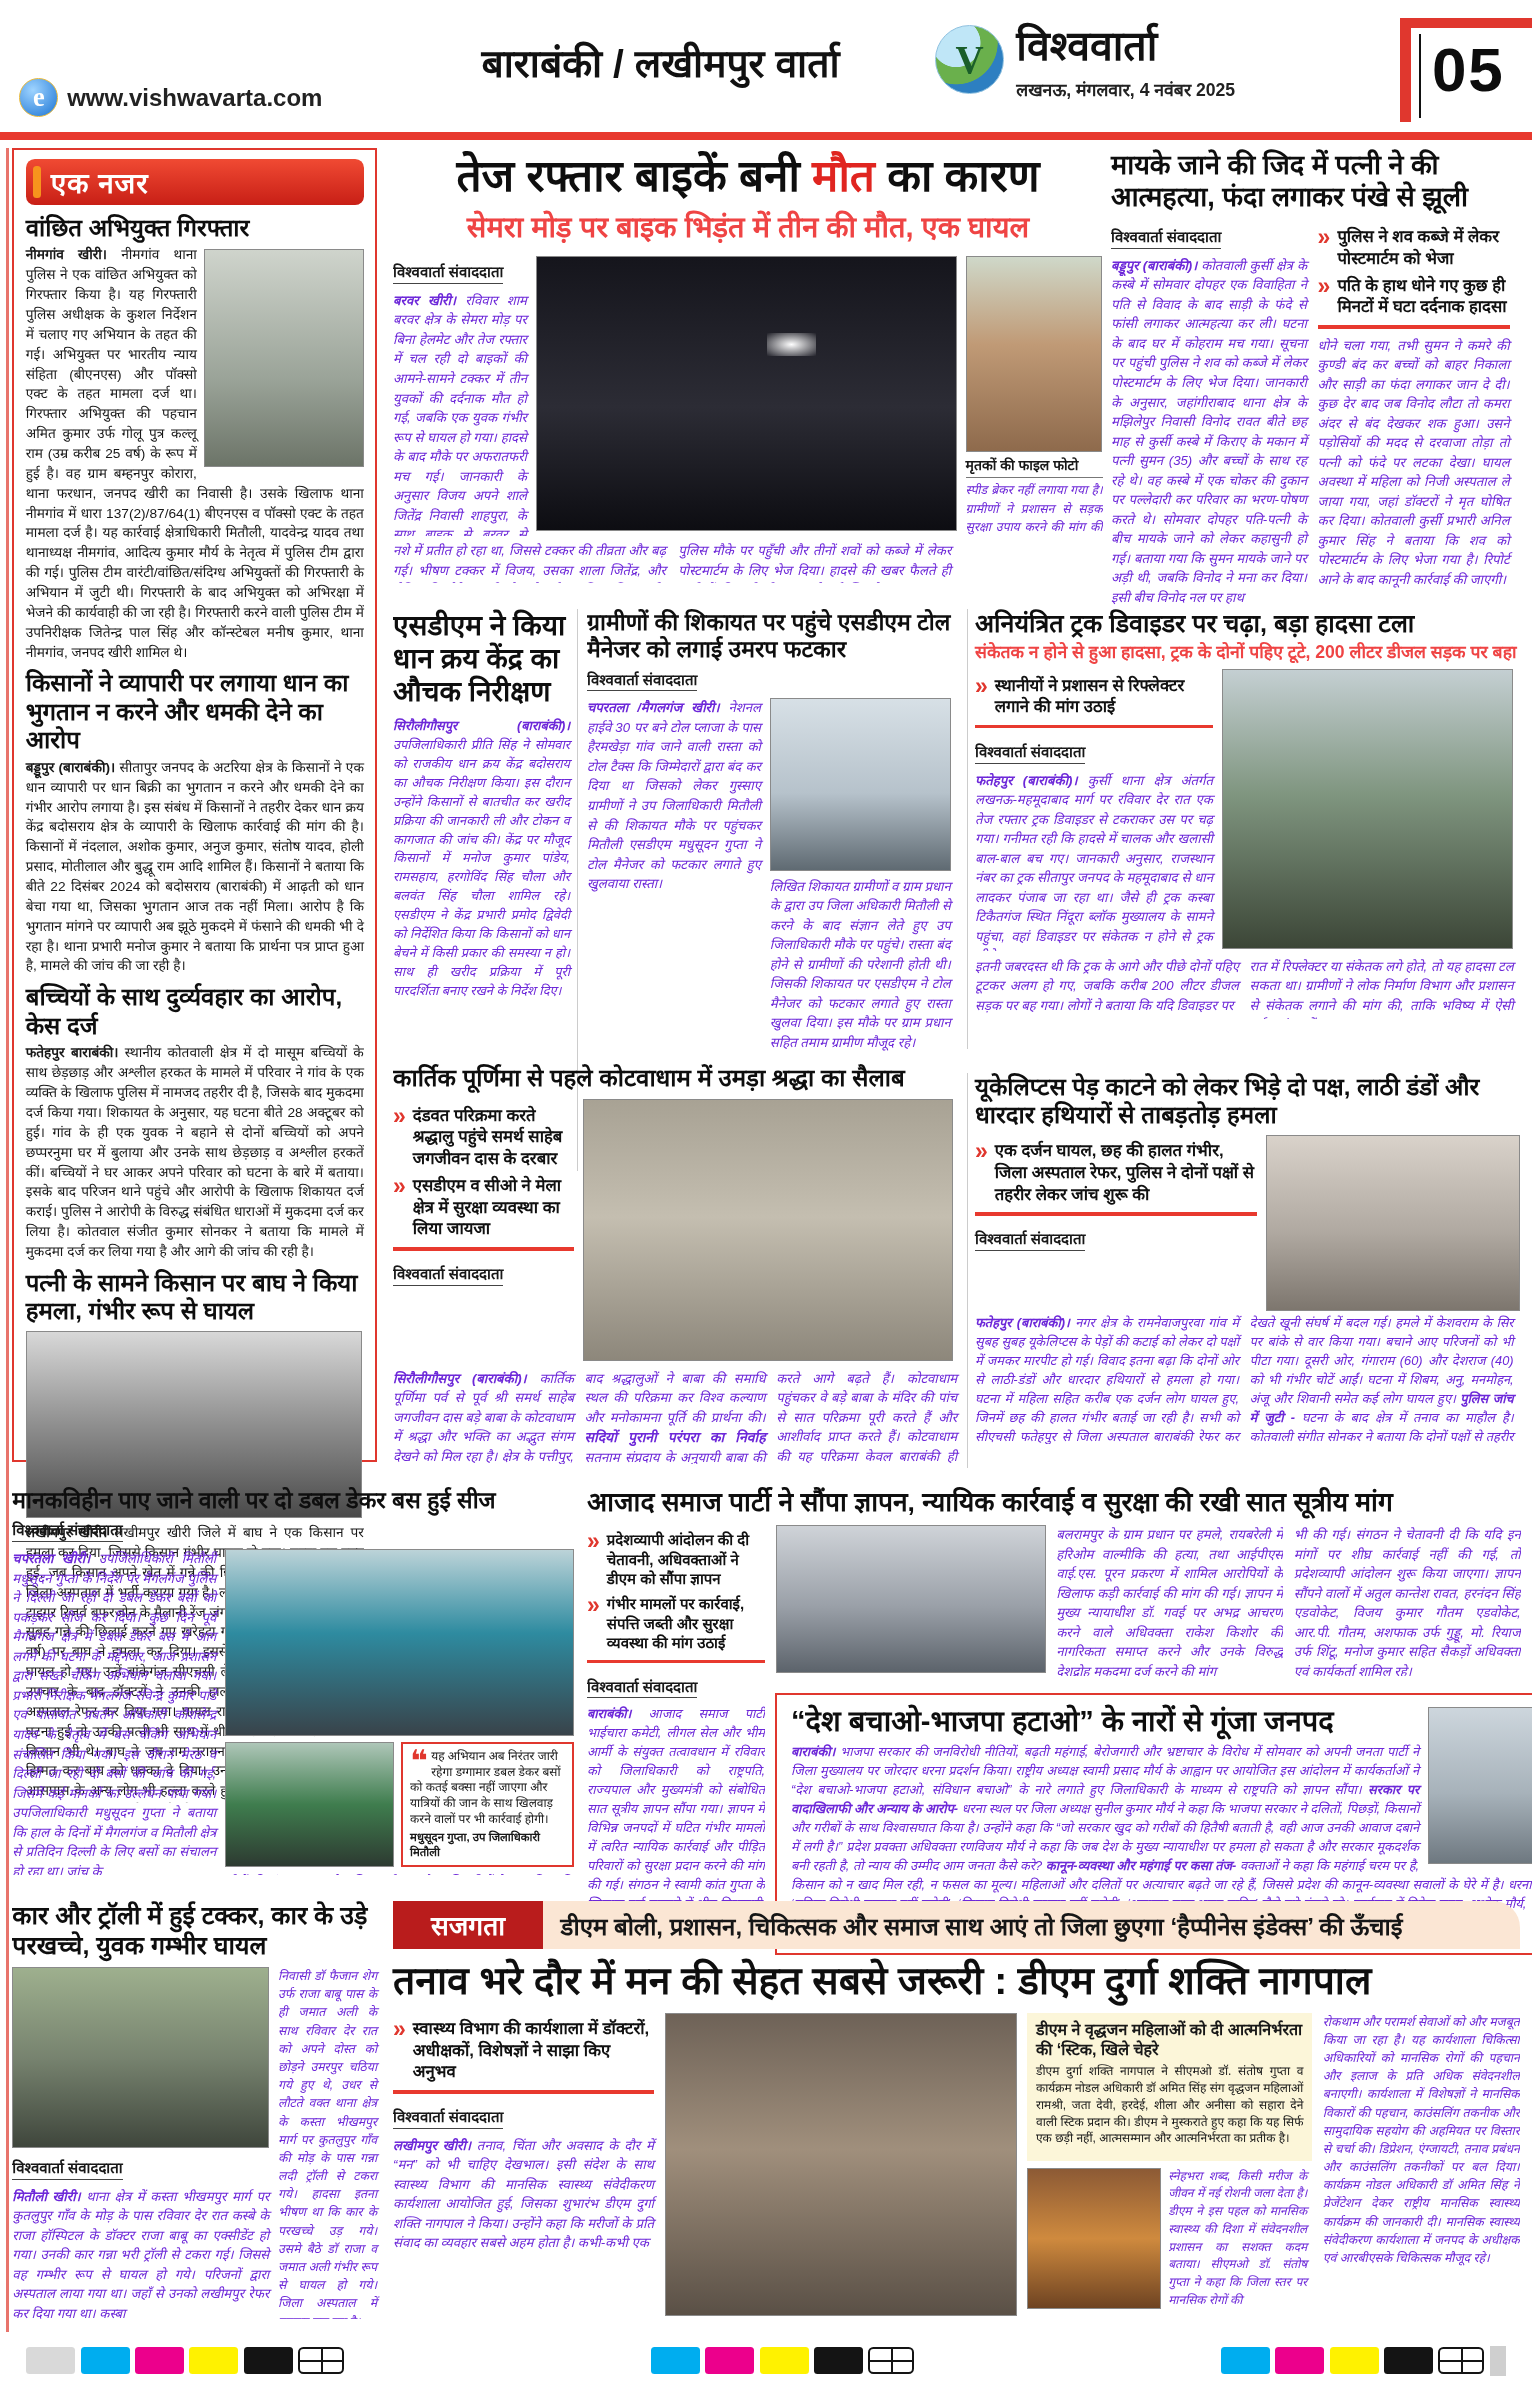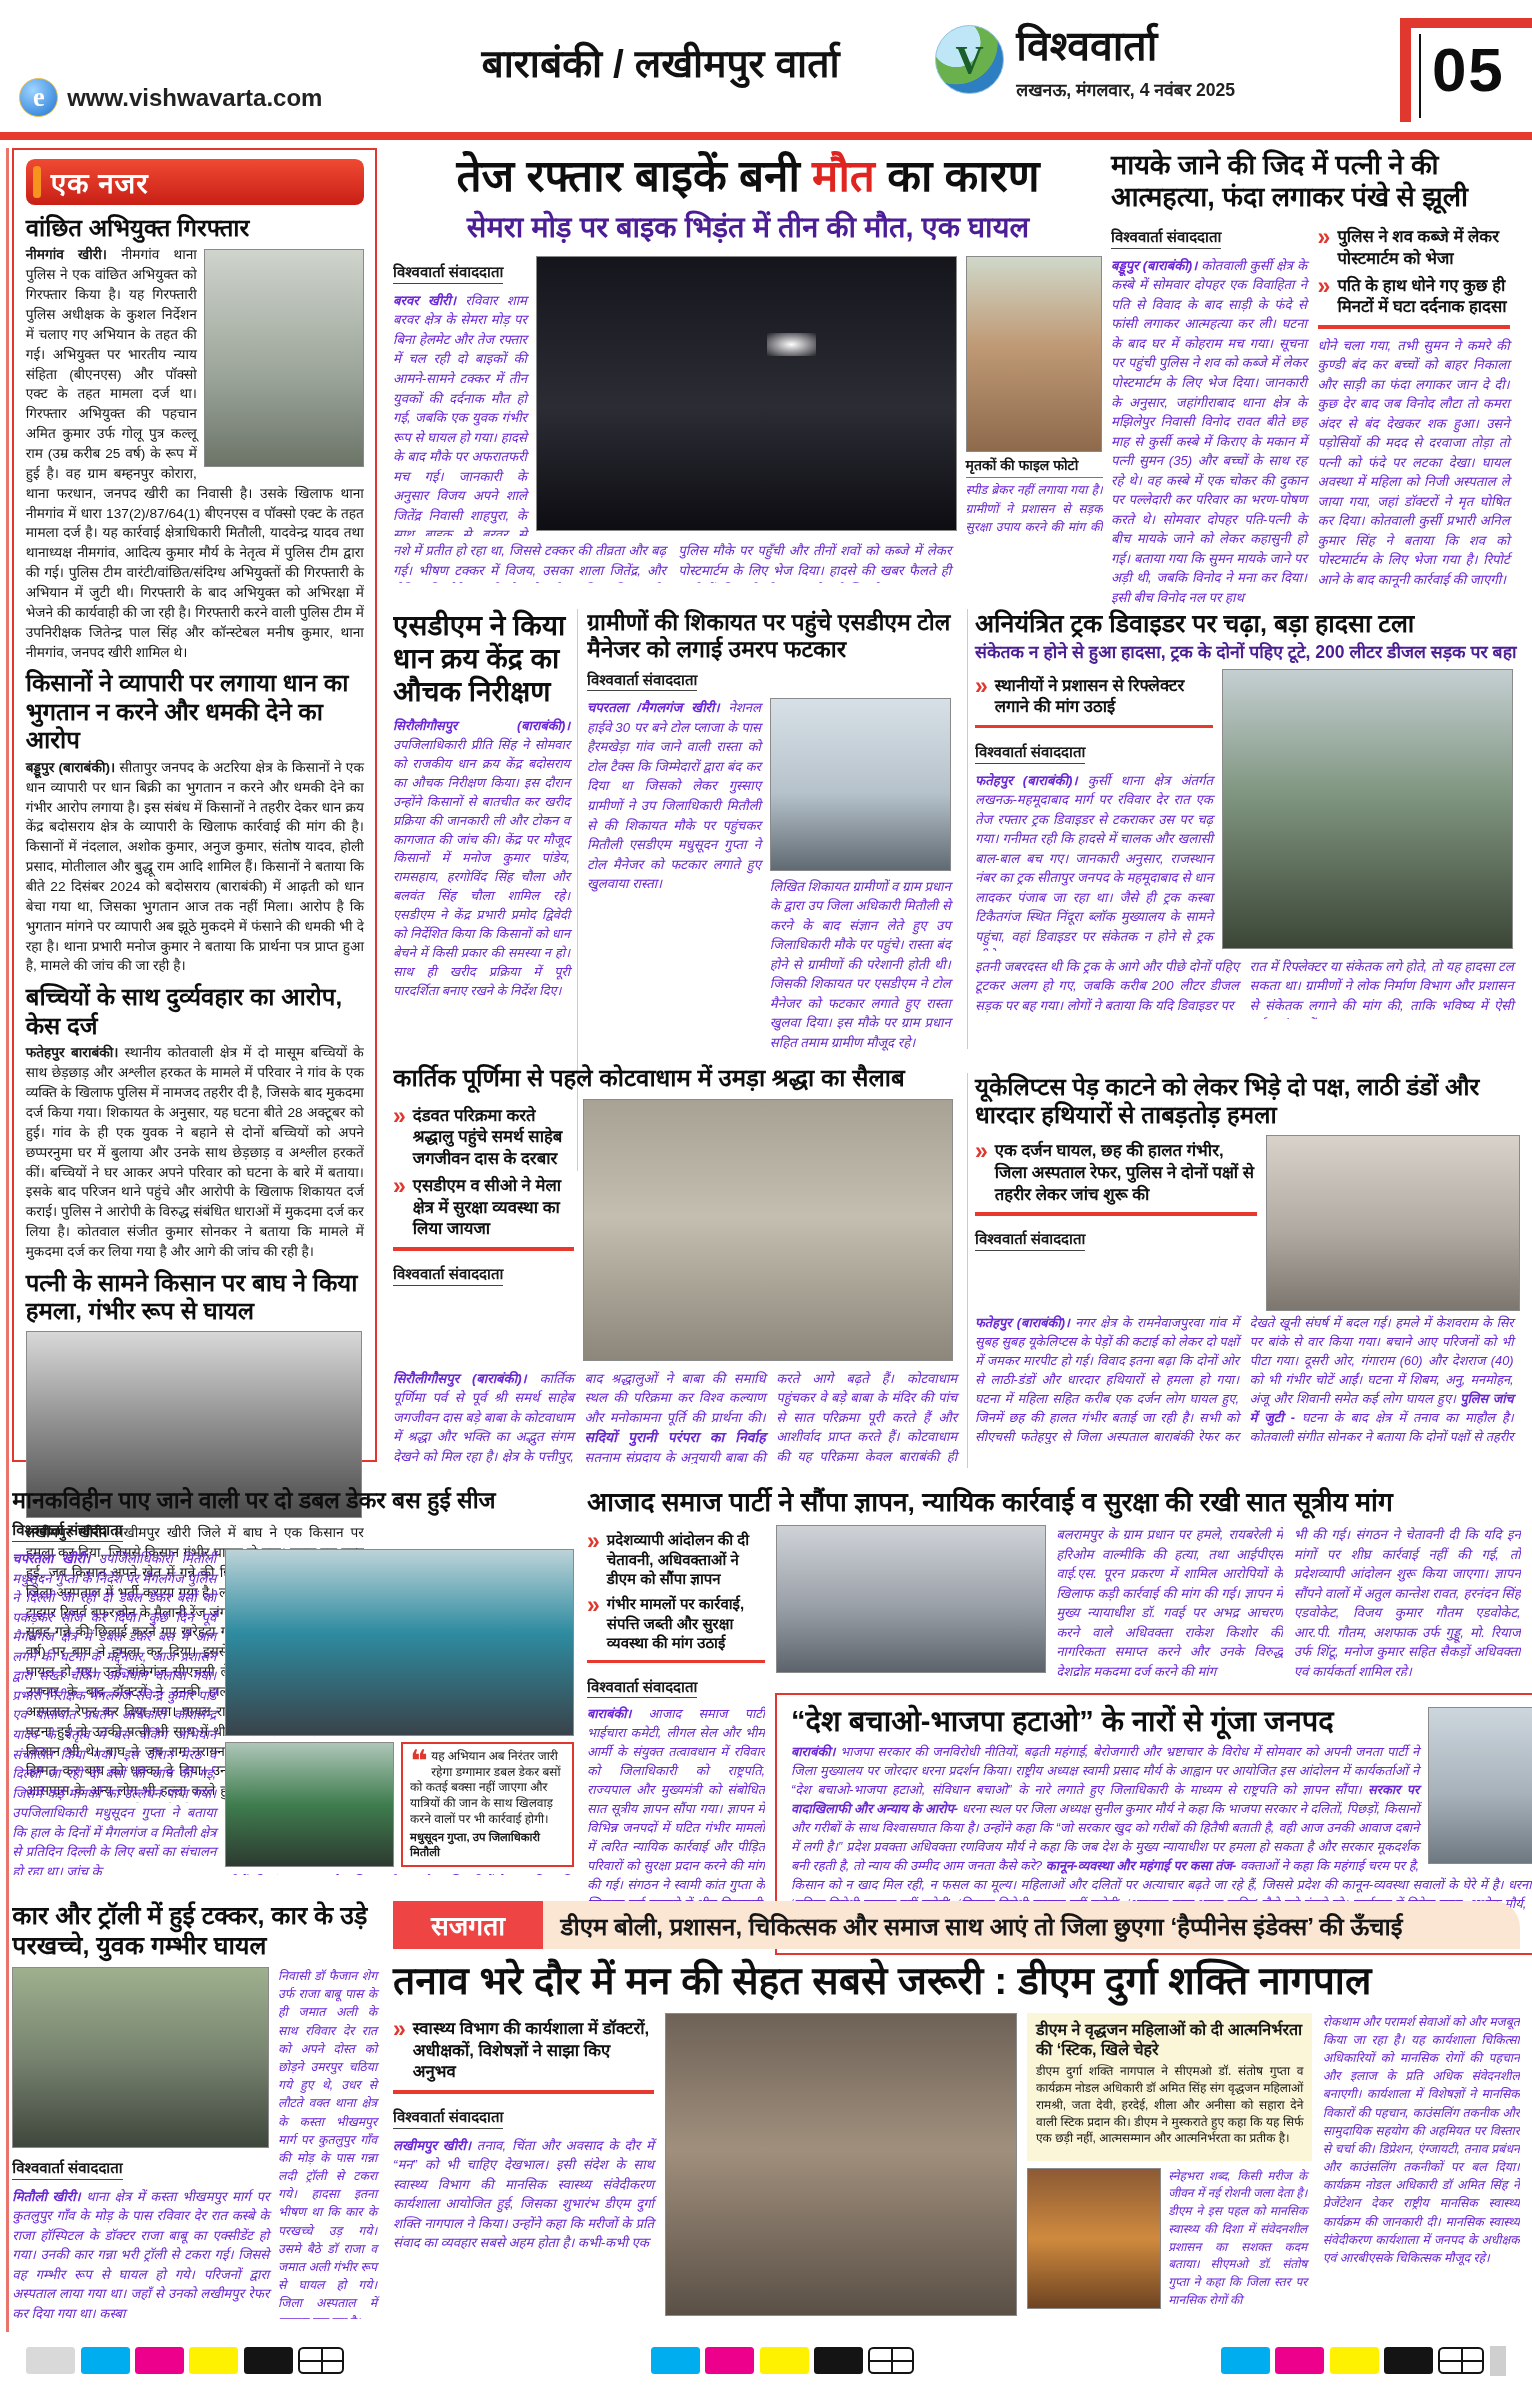--- a/index.html
+++ b/index.html
@@ -27,21 +27,21 @@
   .pn-ribbon-v{position:absolute;left:0;top:0;width:11.4px;height:104px;background:#e0372e;}
   .pn-ribbon-h{position:absolute;left:0;top:0;width:132px;height:10.6px;background:#e0372e;}
   .pn-sep{position:absolute;left:19.4px;top:16px;width:1.8px;height:84px;background:#111;}
   .pagenum{position:absolute;left:32px;top:16px;font-size:62px;font-weight:bold;color:#0d0d0d;letter-spacing:1.8px;}
   .mast-rule{position:absolute;left:0;top:132px;width:1532px;height:8px;background:#e8392e;}
   .edge-rule{position:absolute;left:6.2px;top:148px;width:2.6px;height:2184px;background:#e8746c;}
 
   
   .hl{font-weight:bold;color:#0e0e0e;line-height:1.18;}
   .red{color:#e02520;}
-  .subhl{font-weight:bold;color:#4c1d95;line-height:1.25;}
+  .subhl{font-weight:bold;color:#ef4444;line-height:1.25;}
   .byline{display:inline-block;font-size:15px;font-weight:bold;border-bottom:1.8px solid #444;padding-bottom:1.8px;margin:5.3px 0 3.5px;}
   .dl{font-weight:bold;}
   .body-txt{font-size:13.2px;line-height:1.48;text-align:justify;color:#6d28d9;font-style:italic;}
   .bullet{display:flex;gap:7px;margin:5.3px 0;}
   .chev{color:#e0372e;font-weight:bold;font-size:23px;line-height:1;flex:0 0 auto;}
   .bullet-txt{font-size:16.7px;font-weight:600;line-height:1.3;color:#111;}
   .redline{height:3.5px;background:#e8392e;margin:7px 0;}
   .ph{background:#b9b4ab;border:0.9px solid #8a8a8a;position:relative;overflow:hidden;flex:0 0 auto;}
   .cap{font-size:14px;font-weight:bold;margin-top:3.5px;border-bottom:0.9px solid #777;padding-bottom:2.6px;}
   .subbold{font-weight:bold;font-size:14px;margin:3.5px 0 1.8px;}
@@ -167,21 +167,21 @@
   .car{position:absolute;left:12.3px;top:1901px;width:370px;height:436px;}
   .car .hl{font-size:25px;}
   .car-row{display:flex;gap:8.8px;margin-top:7px;height:352px;overflow:hidden;}
   .car-colA{width:257px;flex:0 0 auto;}
   .car-photo{width:257px;height:181px;margin-bottom:3.5px;}
   .car-colB{width:99px;font-size:12.3px;}
 
   
   .dm{position:absolute;left:393px;top:1901px;width:1127px;height:433px;}
   .dm-bannerrow{display:flex;height:48px;}
-  .kicker{width:150px;background:#ef4444;color:#fff;display:flex;align-items:center;justify-content:center;
+  .kicker{width:150px;background:#b91c1c;color:#fff;display:flex;align-items:center;justify-content:center;
           font-size:26.4px;font-weight:bold;flex:0 0 auto;}
   .banner{flex:1;background:#fbe6d4;display:flex;align-items:center;padding-left:17.6px;
           font-size:24px;font-weight:bold;color:#161616;border-radius:0 26.4px 0 0;}
   .dm .hl{font-size:39px;margin-top:8.8px;}
   .dm-row{display:flex;gap:10.6px;margin-top:8.8px;height:308px;overflow:hidden;}
   .dm-colL{width:261px;flex:0 0 auto;}
   .dm-photo{width:352px;height:303px;}
   .dm-rightwrap{width:285px;flex:0 0 auto;}
   .ybox{background:#fcf6d9;padding:7px 8.8px;height:148px;overflow:hidden;}
   .ybox-h{font-weight:bold;font-size:16px;line-height:1.25;margin-bottom:3.5px;}

